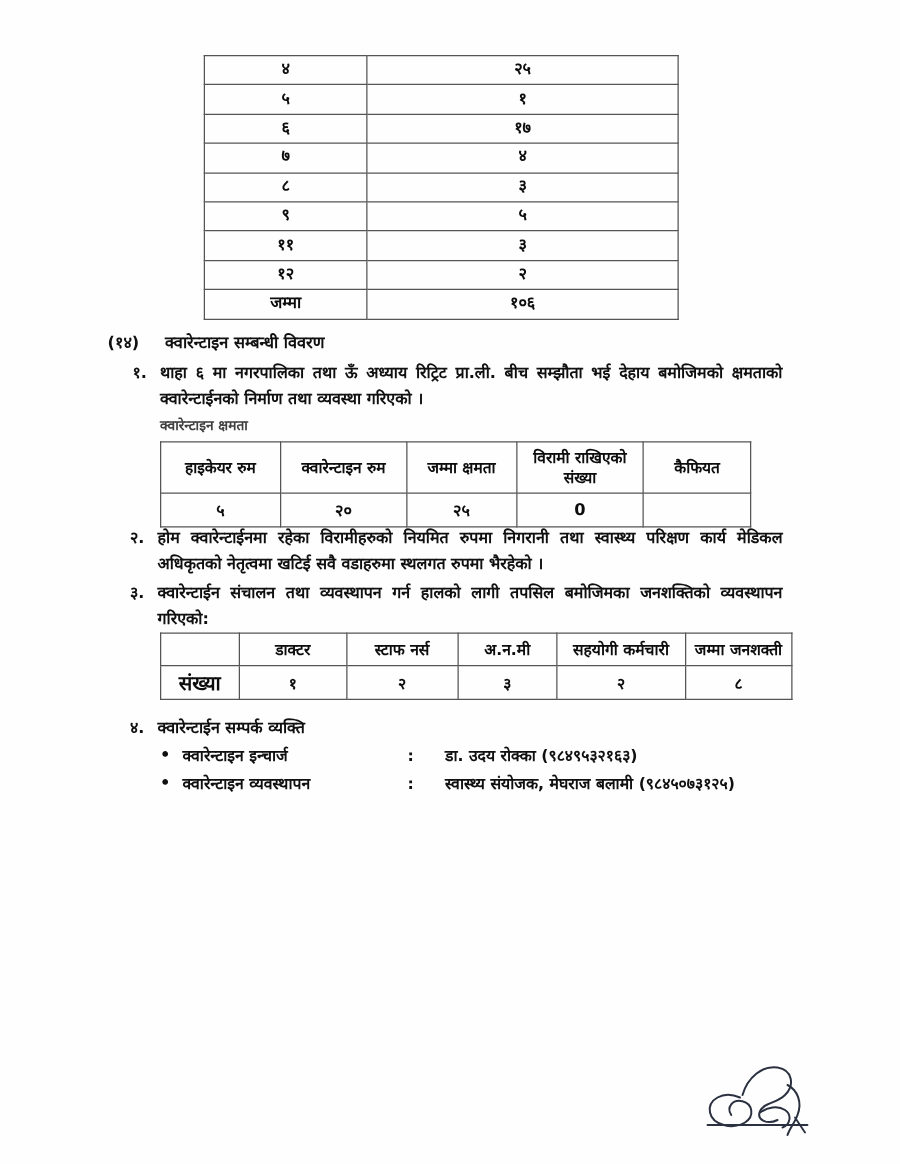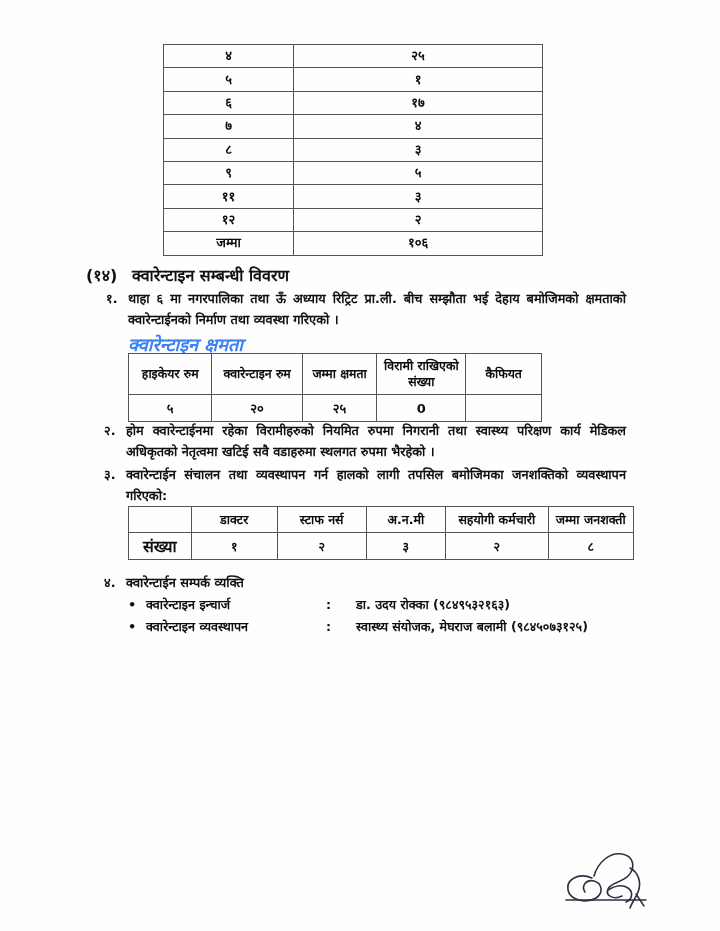--- a/index.html
+++ b/index.html
@@ -54,21 +54,21 @@
   .table-top td.col-a { width: 127px; }
   .table-top td.col-b { width: 253px; }
 
   
   .sec-head {
     position: absolute;
     left: 86px;
     top: 264px;
     width: 560px;
     font-family: "DejaVu Sans", sans-serif;
-    font-size: 16px;
+    font-size: 13px;
     font-weight: 700;
     color: #101010;
   }
   .sec-head .sec-num {
     display: inline-block;
     width: 46px;
   }
 
   
   .para {
@@ -94,34 +94,33 @@
 
   .para-1 { left: 106px; top: 288px; width: 520px; }
   .para-2 { left: 104px; top: 420px; width: 522px; }
   .para-3 { left: 104px; top: 464px; width: 522px; }
   .para-4 { left: 104px; top: 572px; width: 522px; }
 
   
   .sub-label {
     position: absolute;
     font-family: "DejaVu Sans", sans-serif;
-    font-size: 18px;
-    font-weight: 700;
-    color: #3b82f6;
-    font-style: italic;
+    font-size: 11px;
+    font-weight: 700;
+    color: #404040;
   }
   .label-capacity { left: 128px; top: 332px; }
 
   
   .table-capacity {
     position: absolute;
     left: 128px;
     top: 353px;
   }
-  .table-capacity table { width: 414px; }
+  .table-capacity table { width: 473px; }
   .table-capacity th {
     font-size: 12.4px;
     height: 36px;
     line-height: 16px;
     font-weight: 700;
   }
   .table-capacity td {
     height: 22px;
     font-size: 13px;
   }

